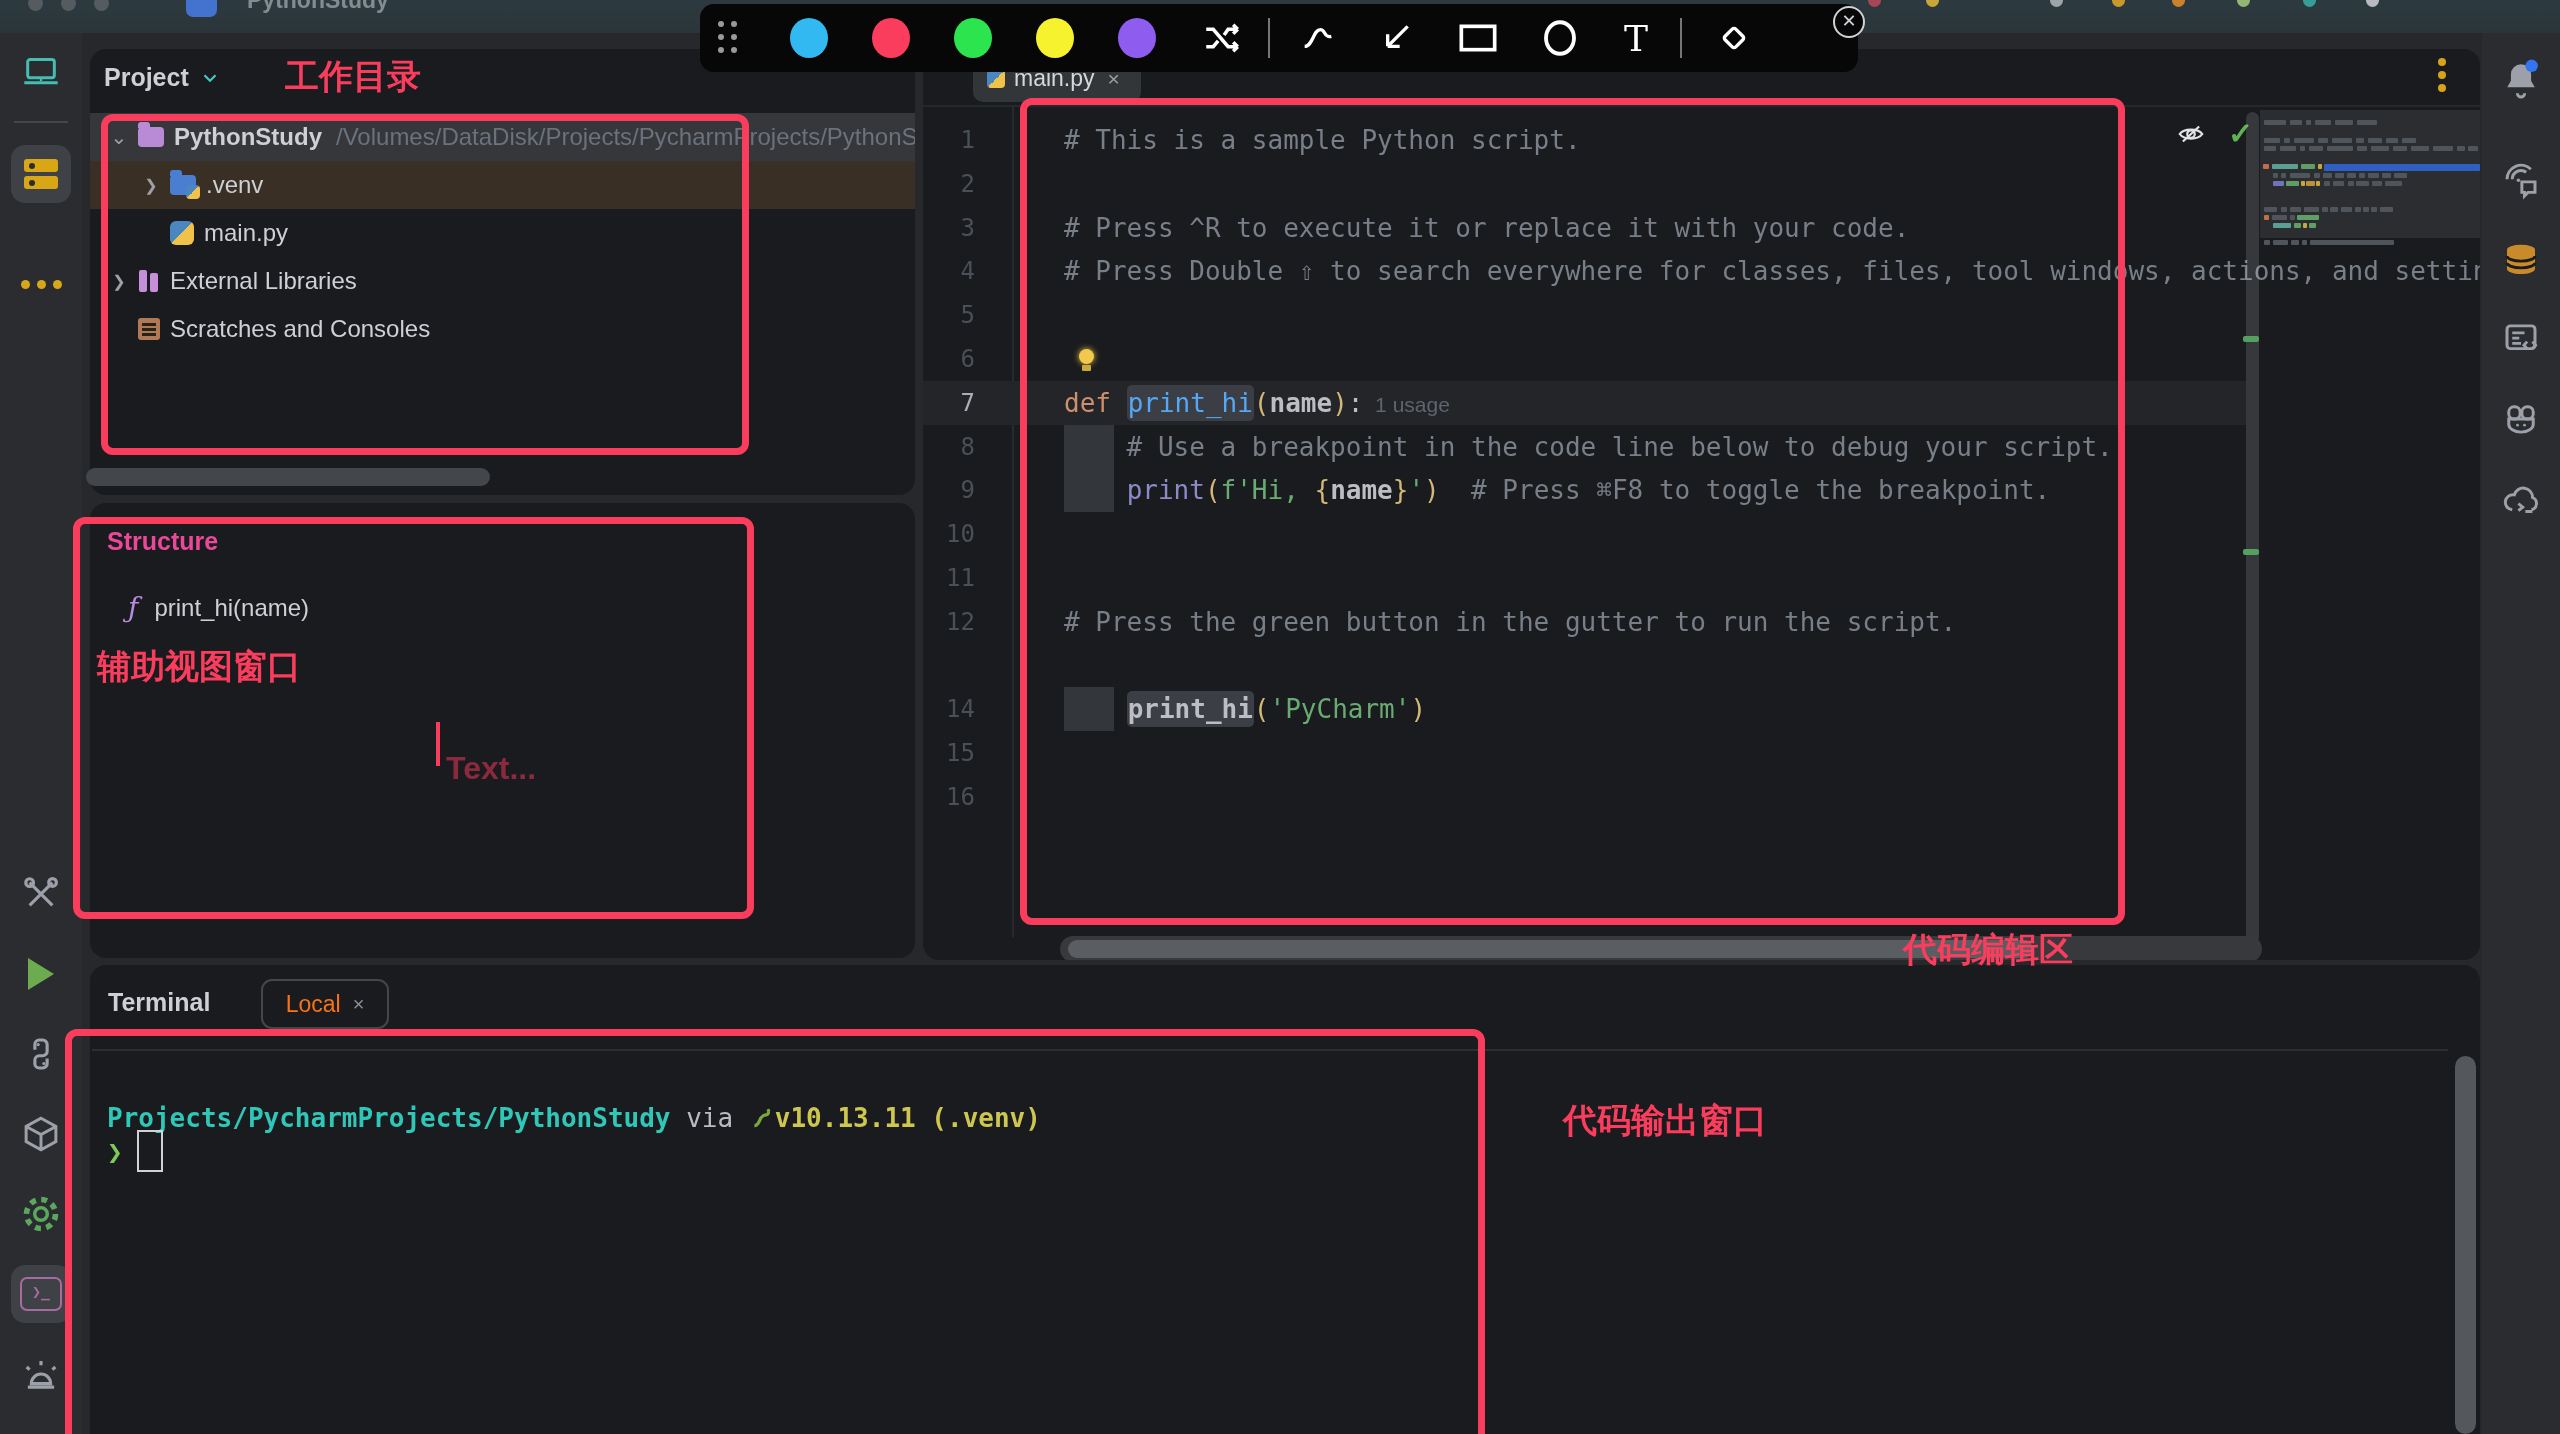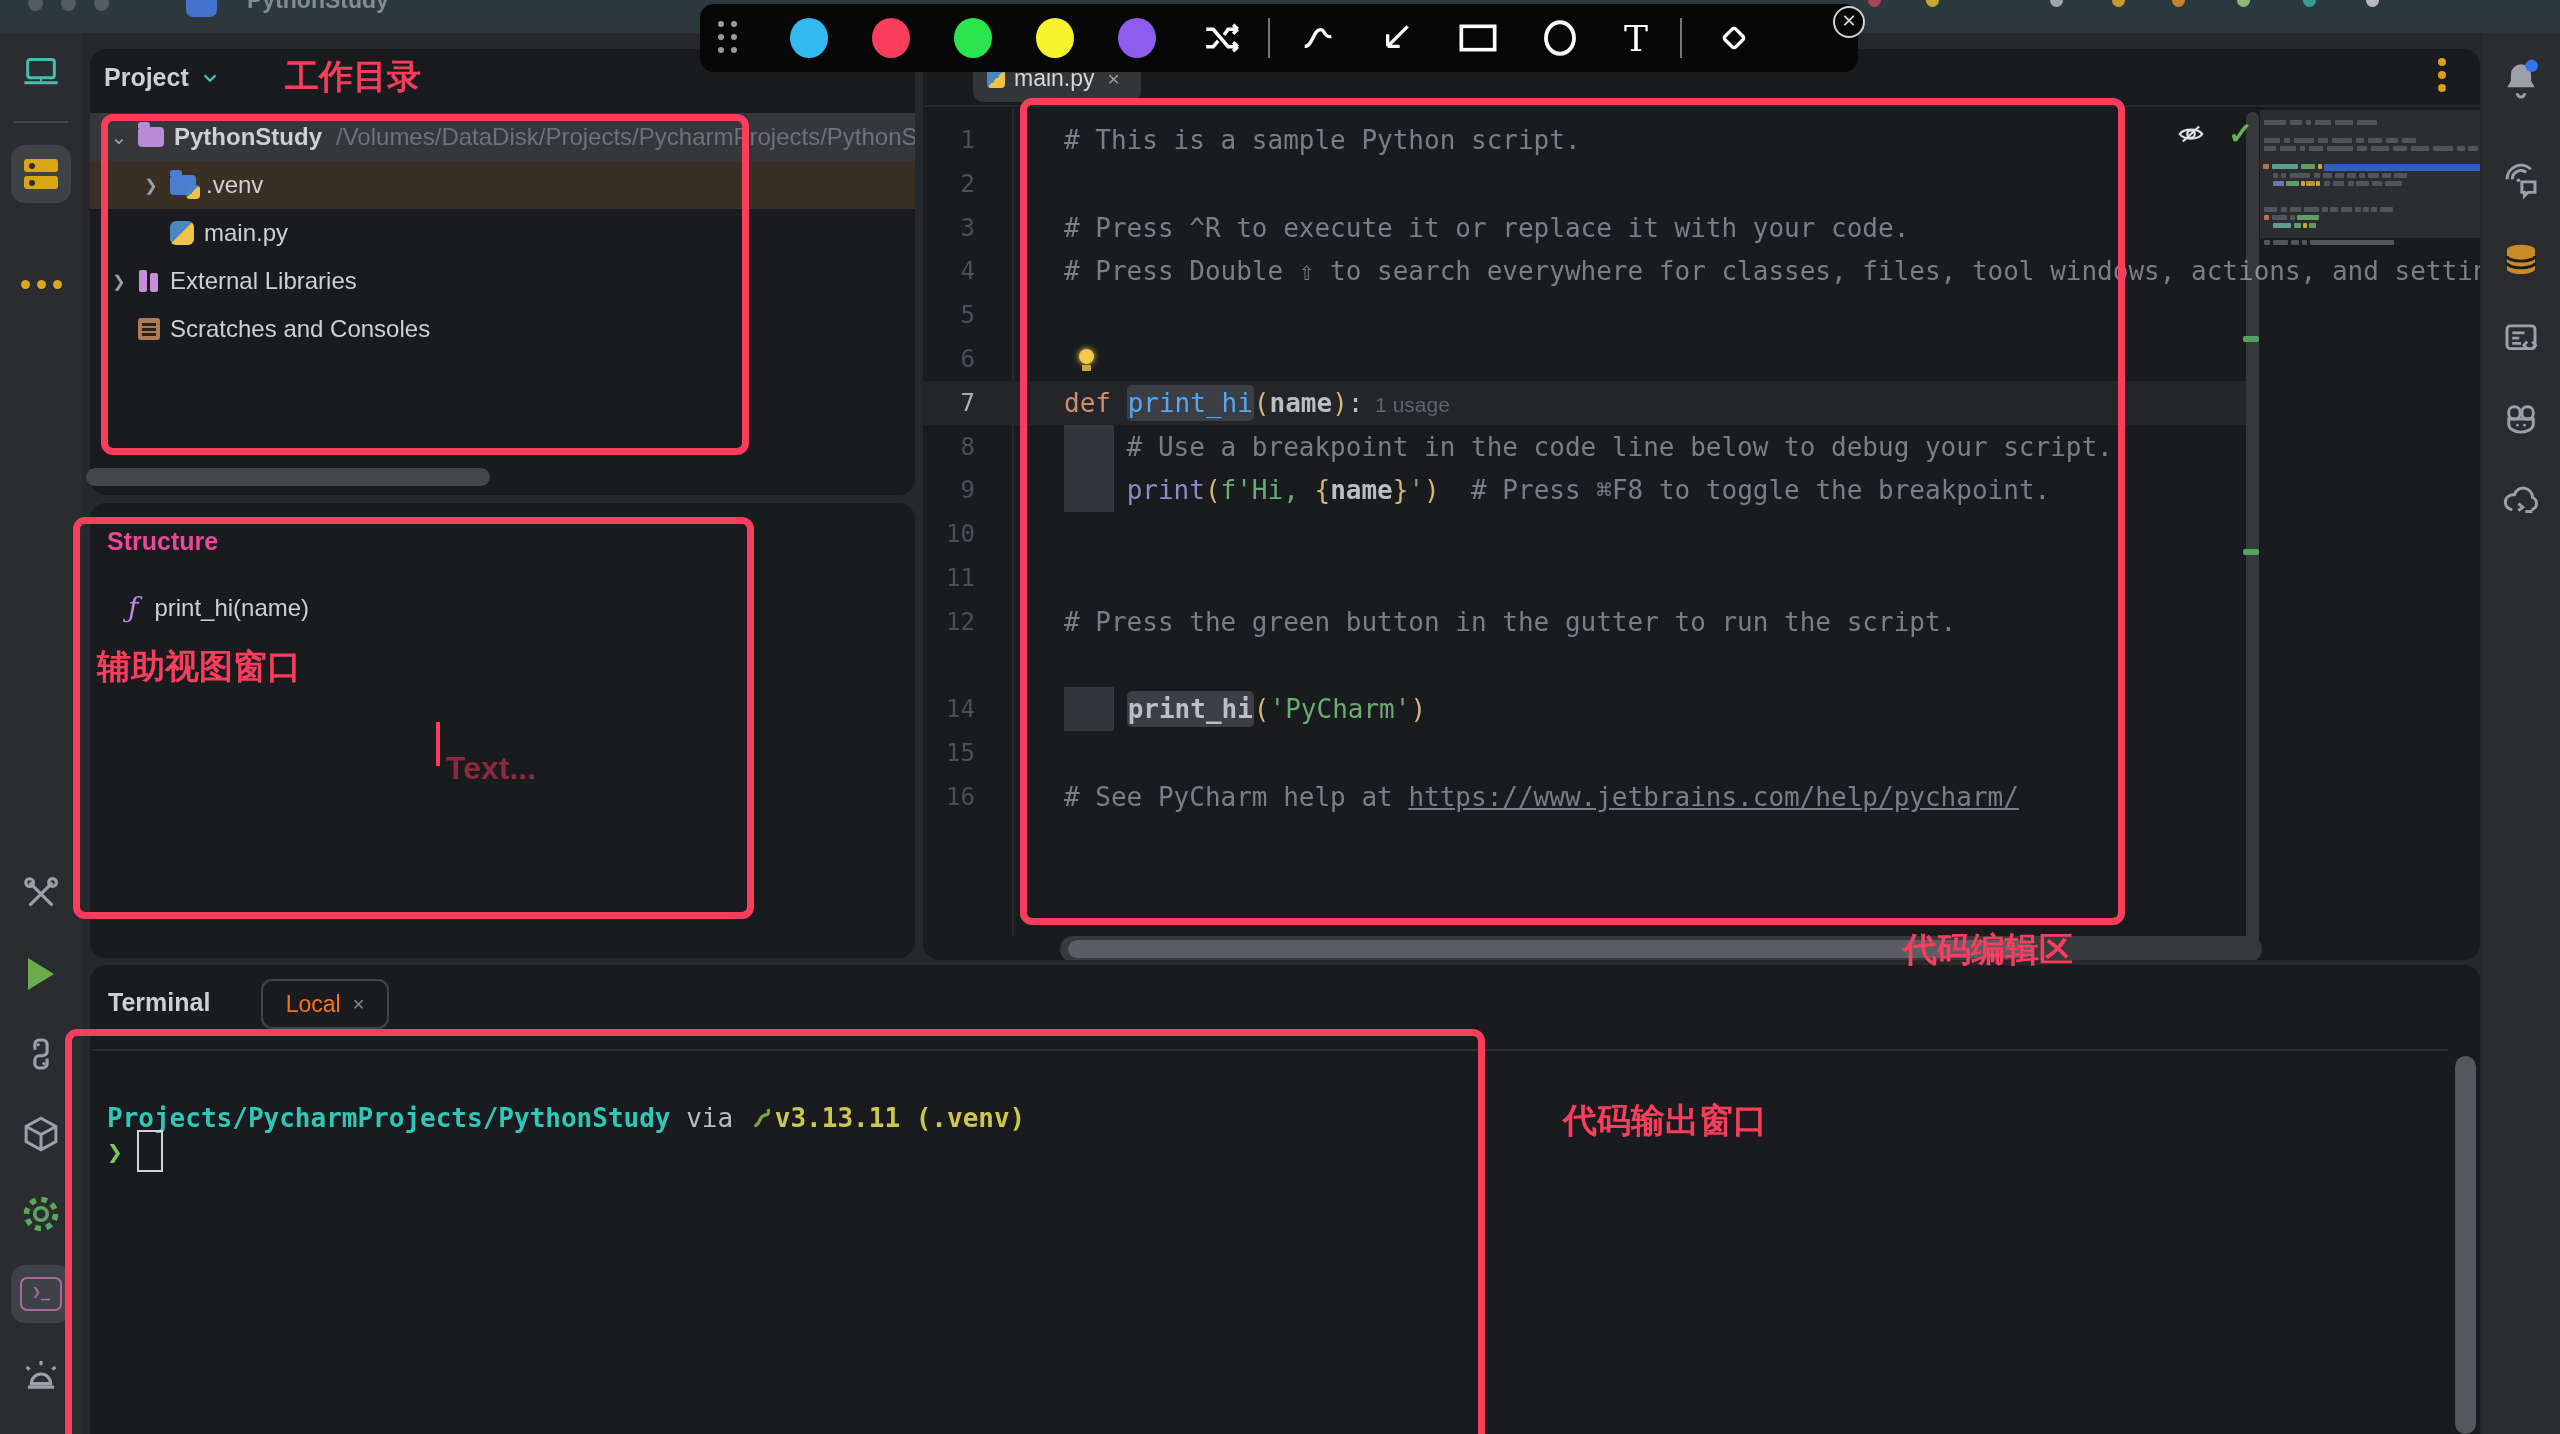--- a/index.html
+++ b/index.html
@@ -396,21 +396,20 @@
           <span class="ln">14</span>
           <span class="gblock"></span>
           <span class="code-text"><span class="tk-pl">    </span><span class="tk-pl tk-b tk-box">print_hi</span><span class="tk-par">(</span><span class="tk-str">'PyCharm'</span><span class="tk-par">)</span></span>
         </div>
         <div class="code-row" style="top: 682px;">
           <span class="ln">15</span>
           <span class="code-text"></span>
         </div>
         <div class="code-row" style="top: 726px;">
           <span class="ln">16</span>
-          <span class="code-text"><span class="tk-cm"># See PyCharm help at </span><span class="tk-cm tk-link">https://www.jetbrains.com/help/pycharm/</span></span>
         </div>
       </div>
     <div id="insp-widget">
       <svg width="30" height="30" viewBox="0 0 24 24" fill="none" stroke="#dfe1e5" stroke-width="1.8">
         <path d="M3 12 C6.2 7.2 17.8 7.2 21 12 C17.8 16.8 6.2 16.8 3 12 Z"></path>
           <circle cx="12" cy="12" r="3"></circle>
           <path d="M5.5 18 L18.5 6"></path>
       </svg>
       <span id="insp-check">✓</span>
     </div>
@@ -505,21 +504,21 @@
   <div class="island" id="terminal-island">
     <div id="terminal-label">Terminal</div>
     <div id="local-tab">
       <span class="lbl">Local</span>
       <span class="x">×</span>
     </div>
     <div id="term-divider"></div>
     <div class="term-line" id="term-prompt-line" style="top:138px"><span class="tt-cyan">Projects/PycharmProjects/PythonStudy</span><span class="tt-fg"> via </span><span class="snake"><svg width="26" height="26" viewBox="0 0 24 24" fill="none" stroke="#7aa83e" stroke-width="3">
             <path d="M5 19 C10 19 9 12 13 10 C16 8.5 18 10 18 6"></path>
             <circle cx="18" cy="5" r="1.6" fill="#7aa83e" stroke="none"></circle>
-          </svg></span><span class="tt-yellow">v3.13.11</span><span class="tt-yellow"> (.venv)</span></div>
+          </svg></span><span class="tt-yellow">v10.13.11</span><span class="tt-yellow"> (.venv)</span></div>
     <div class="term-line tt-green" style="top:172px">❯</div>
     <div id="term-cursor"></div>
     <div id="term-vscroll"></div>
   </div>
 
   <div id="anno-toolbar" class="z-top">
     <div id="drag-handle">
       <i style="left:0;top:0"></i>
         <i style="left:13px;top:0"></i>
         <i style="left:0;top:13px"></i>

